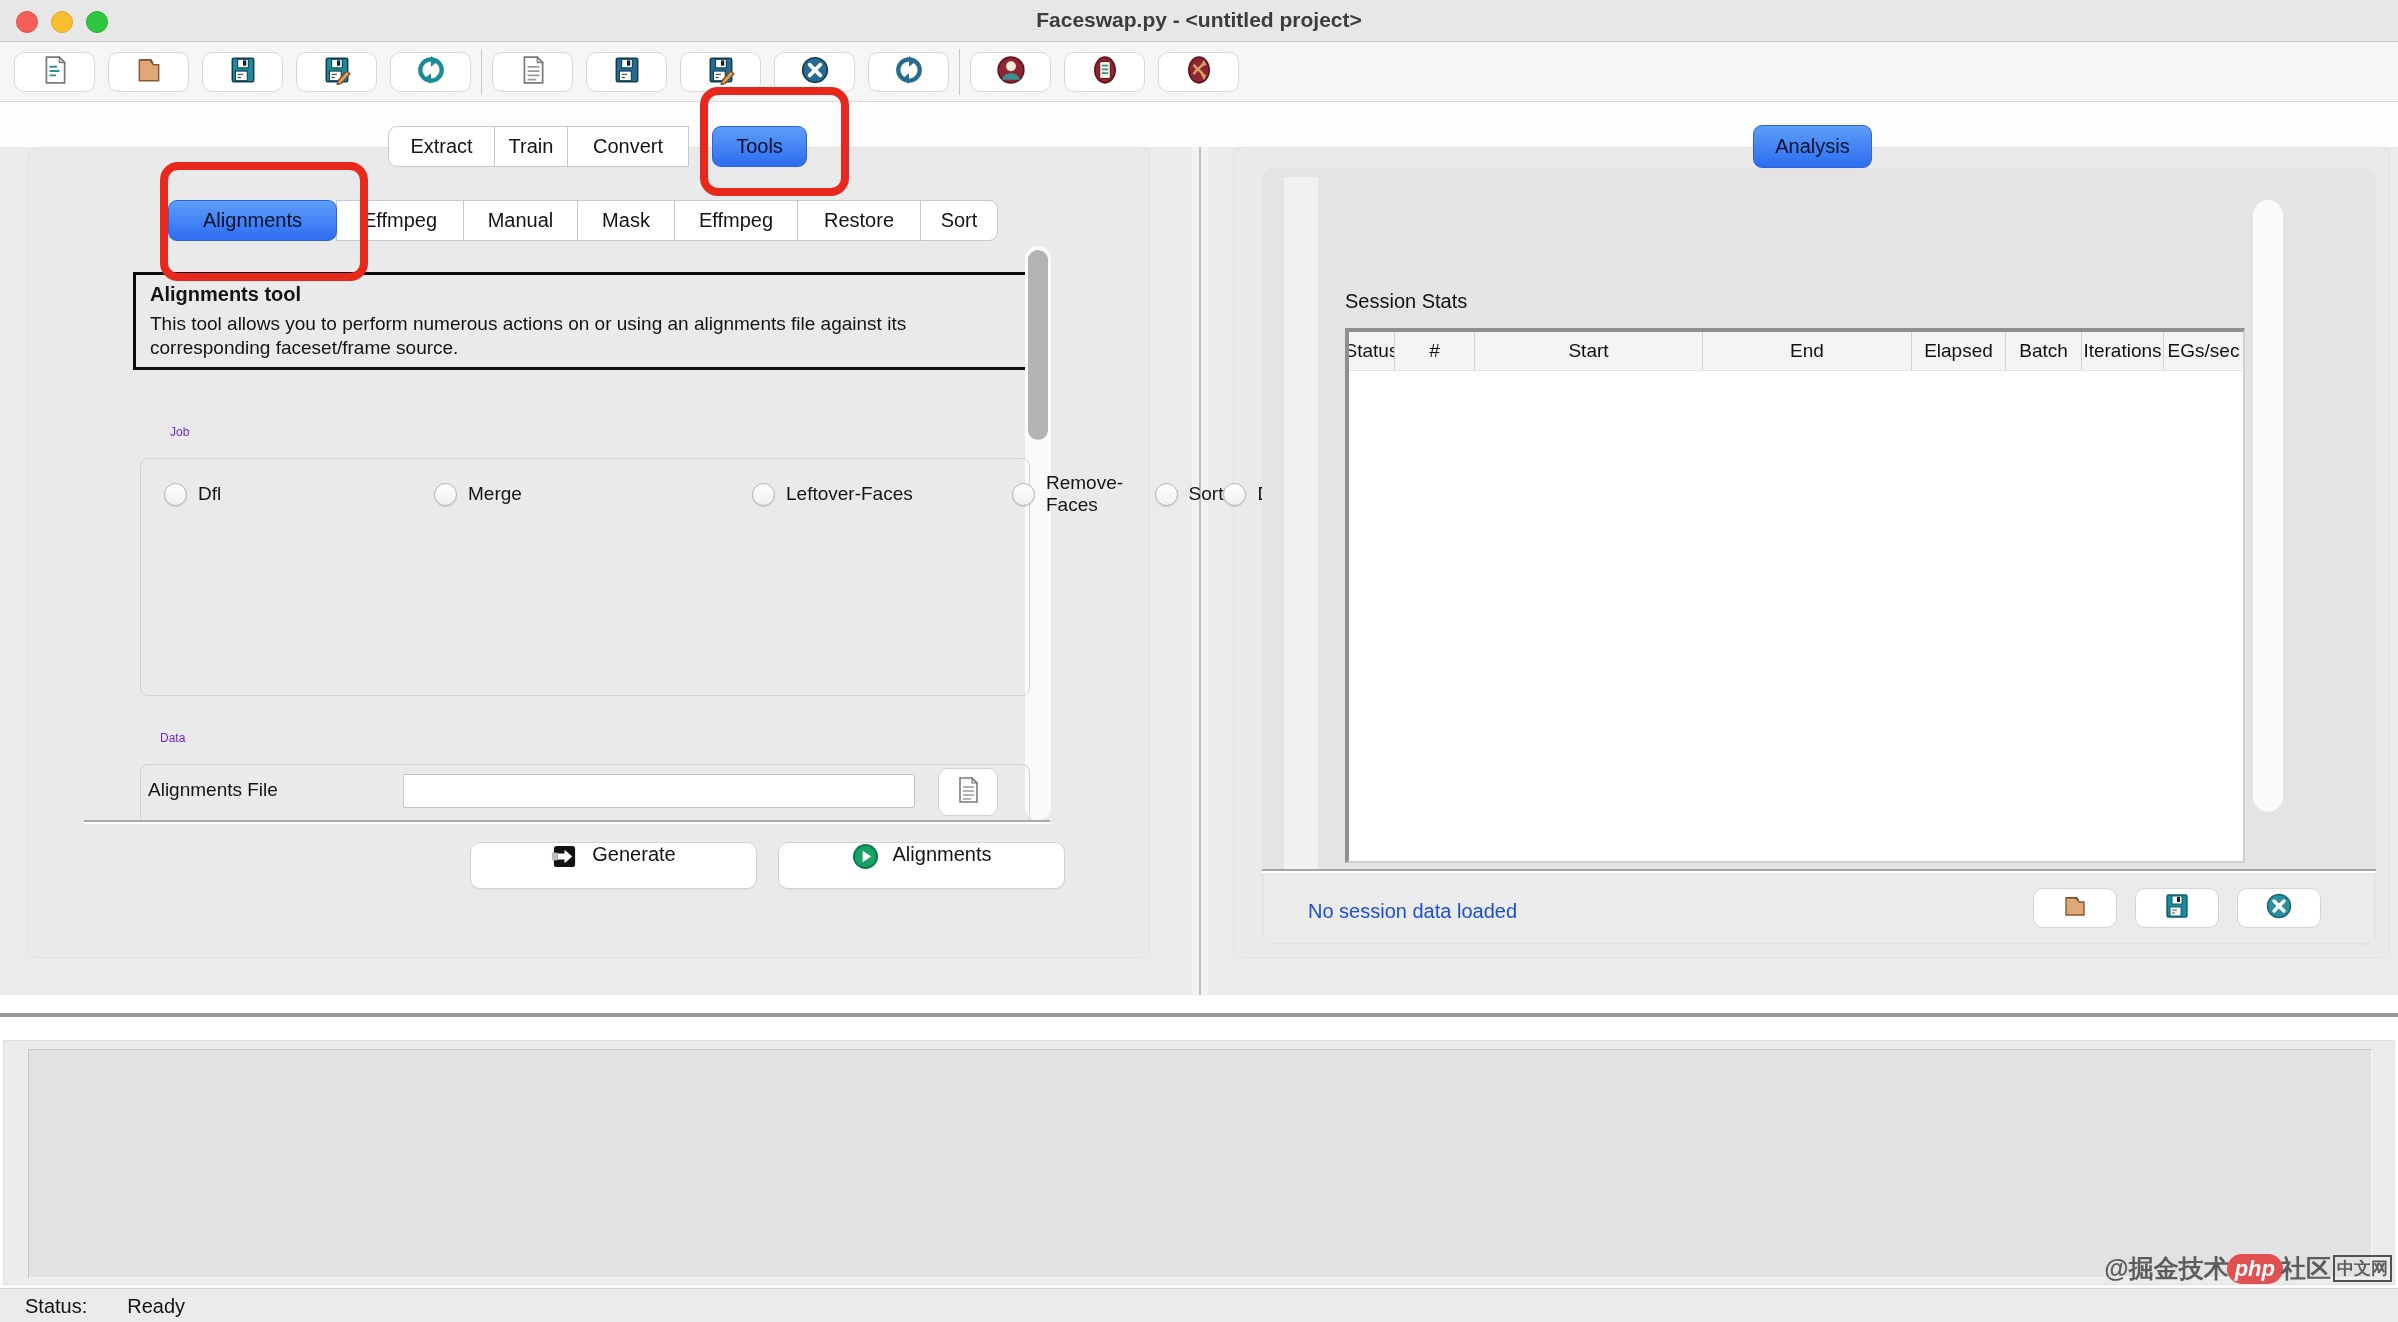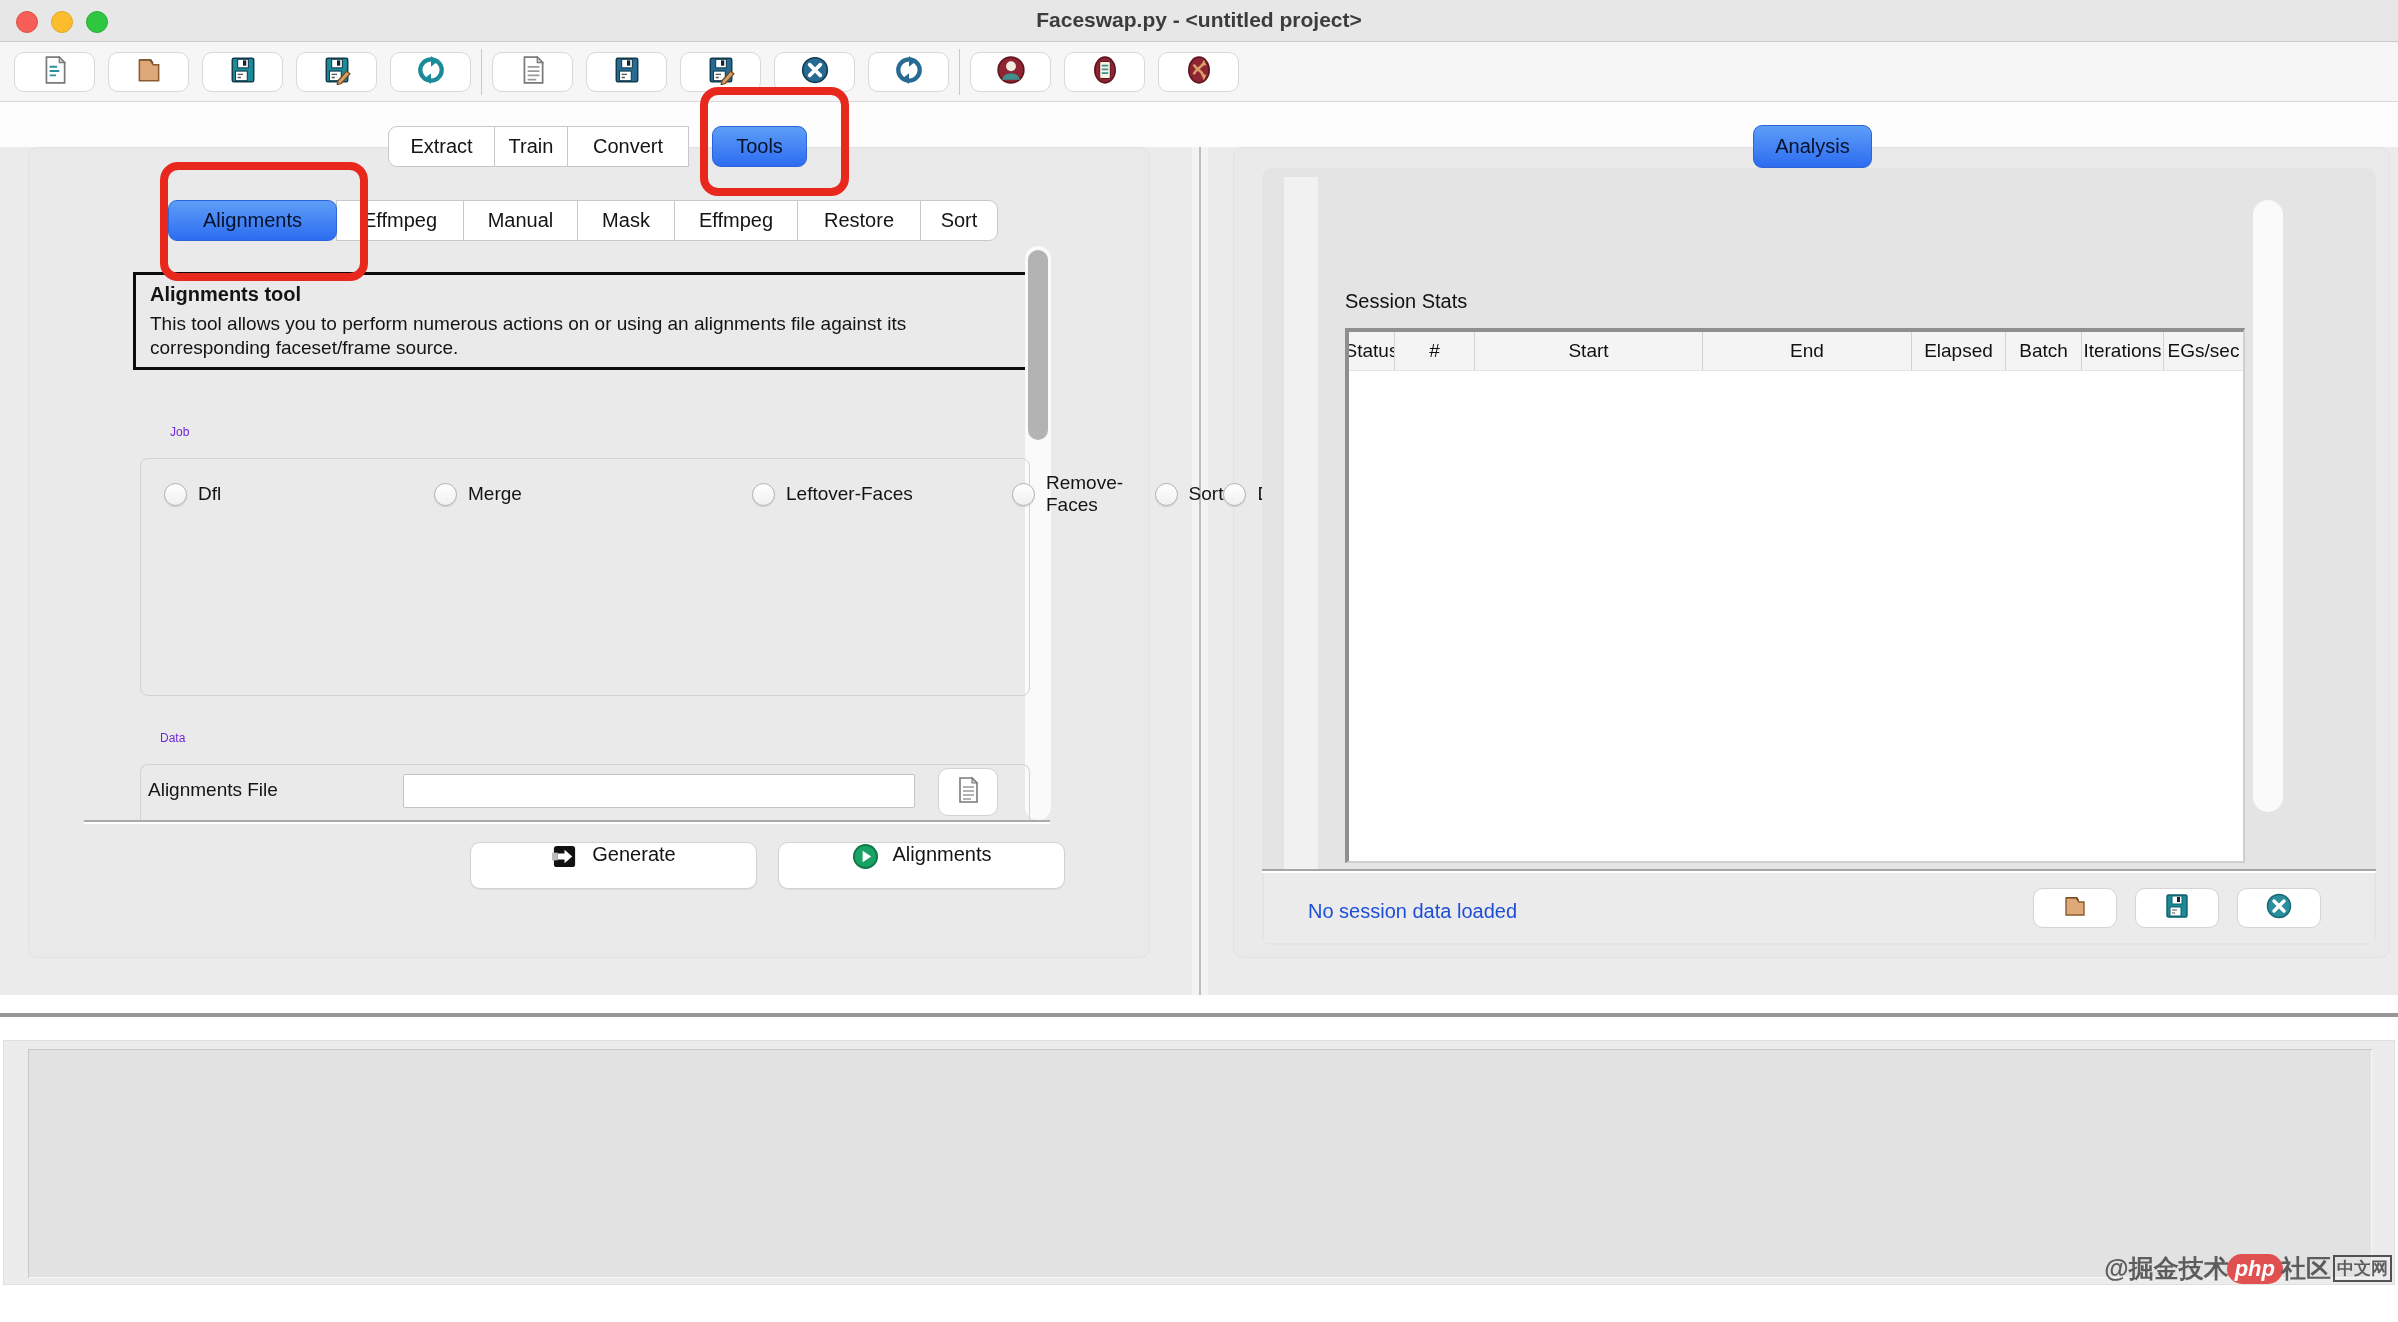--- a/index.html
+++ b/index.html
@@ -445,20 +445,24 @@
           </svg>
       </span>
     </div>
   </div>
 
   <div class="below-main">
     <div class="sash-h"></div>
     <div class="console-outer">
       <div class="console-inner"></div>
     </div>
+    <div class="statusbar">
+      <span class="s-label">Status:</span>
+      <span class="s-value">Ready</span>
+    </div>
   </div>
 
   <div class="watermark">
     <span>@掘金技术</span>
     <span class="wm-badge">php</span>
     <span>社区</span>
     <span class="wm-extra">中文网</span>
   </div>
 
 </div>

